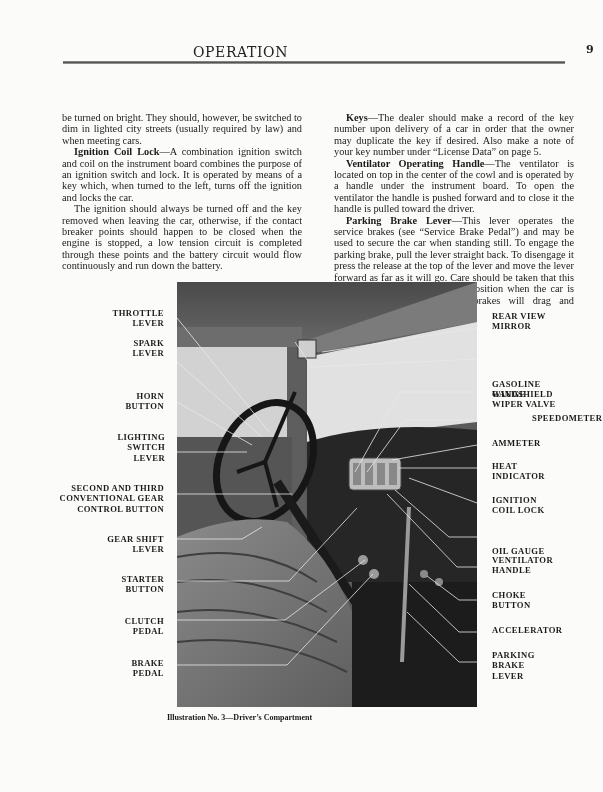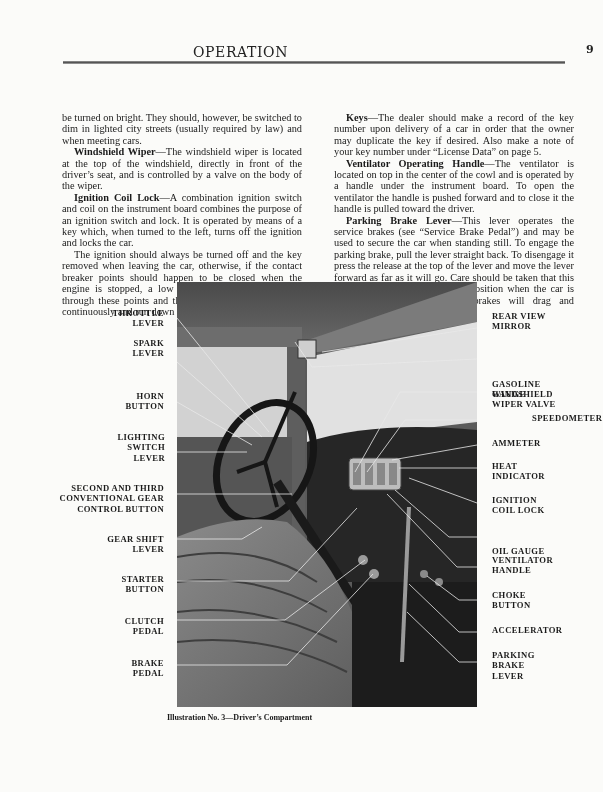--- a/index.html
+++ b/index.html
@@ -46,21 +46,20 @@
 <body>
 
 <div>
   <div class="header-title">OPERATION</div>
   <div class="page-num">9</div>
   <div class="header-rule"></div>
 </div>
 
 <div class="col col-left">
   <p class="noindent">be turned on bright. They should, however, be switched to dim in lighted city streets (usually required by law) and when meeting cars.</p>
-  <p><b>Windshield Wiper</b><span>—The windshield wiper is located at the top of the windshield, directly in front of the driver’s seat, and is controlled by a valve on the body of the wiper.</span></p>
   <p><b>Ignition Coil Lock</b><span>—A combination ignition switch and coil on the instrument board combines the purpose of an ignition switch and lock. It is operated by means of a key which, when turned to the left, turns off the ignition and locks the car.</span></p>
   <p>The ignition should always be turned off and the key removed when leaving the car, otherwise, if the contact breaker points should happen to be closed when the engine is stopped, a low tension circuit is completed through these points and the battery circuit would flow continuously and run down the battery.</p>
 </div>
 
 <div class="col col-right">
   <p><b>Keys</b><span>—The dealer should make a record of the key number upon delivery of a car in order that the owner may duplicate the key if desired. Also make a note of your key number under “License Data” on page 5.</span></p>
   <p><b>Ventilator Operating Handle</b><span>—The ventilator is located on top in the center of the cowl and is operated by a handle under the instrument board. To open the ventilator the handle is pushed forward and to close it the handle is pulled toward the driver.</span></p>
   <p><b>Parking Brake Lever</b><span>—This lever operates the service brakes (see “Service Brake Pedal”) and may be used to secure the car when standing still. To engage the parking brake, pull the lever straight back. To disengage it press the release at the top of the lever and move the lever forward as far as it will go. Care should be taken that this lever is in an extreme forward position when the car is being driven. Otherwise the brakes will drag and overheat.</span></p>
 </div>
 

